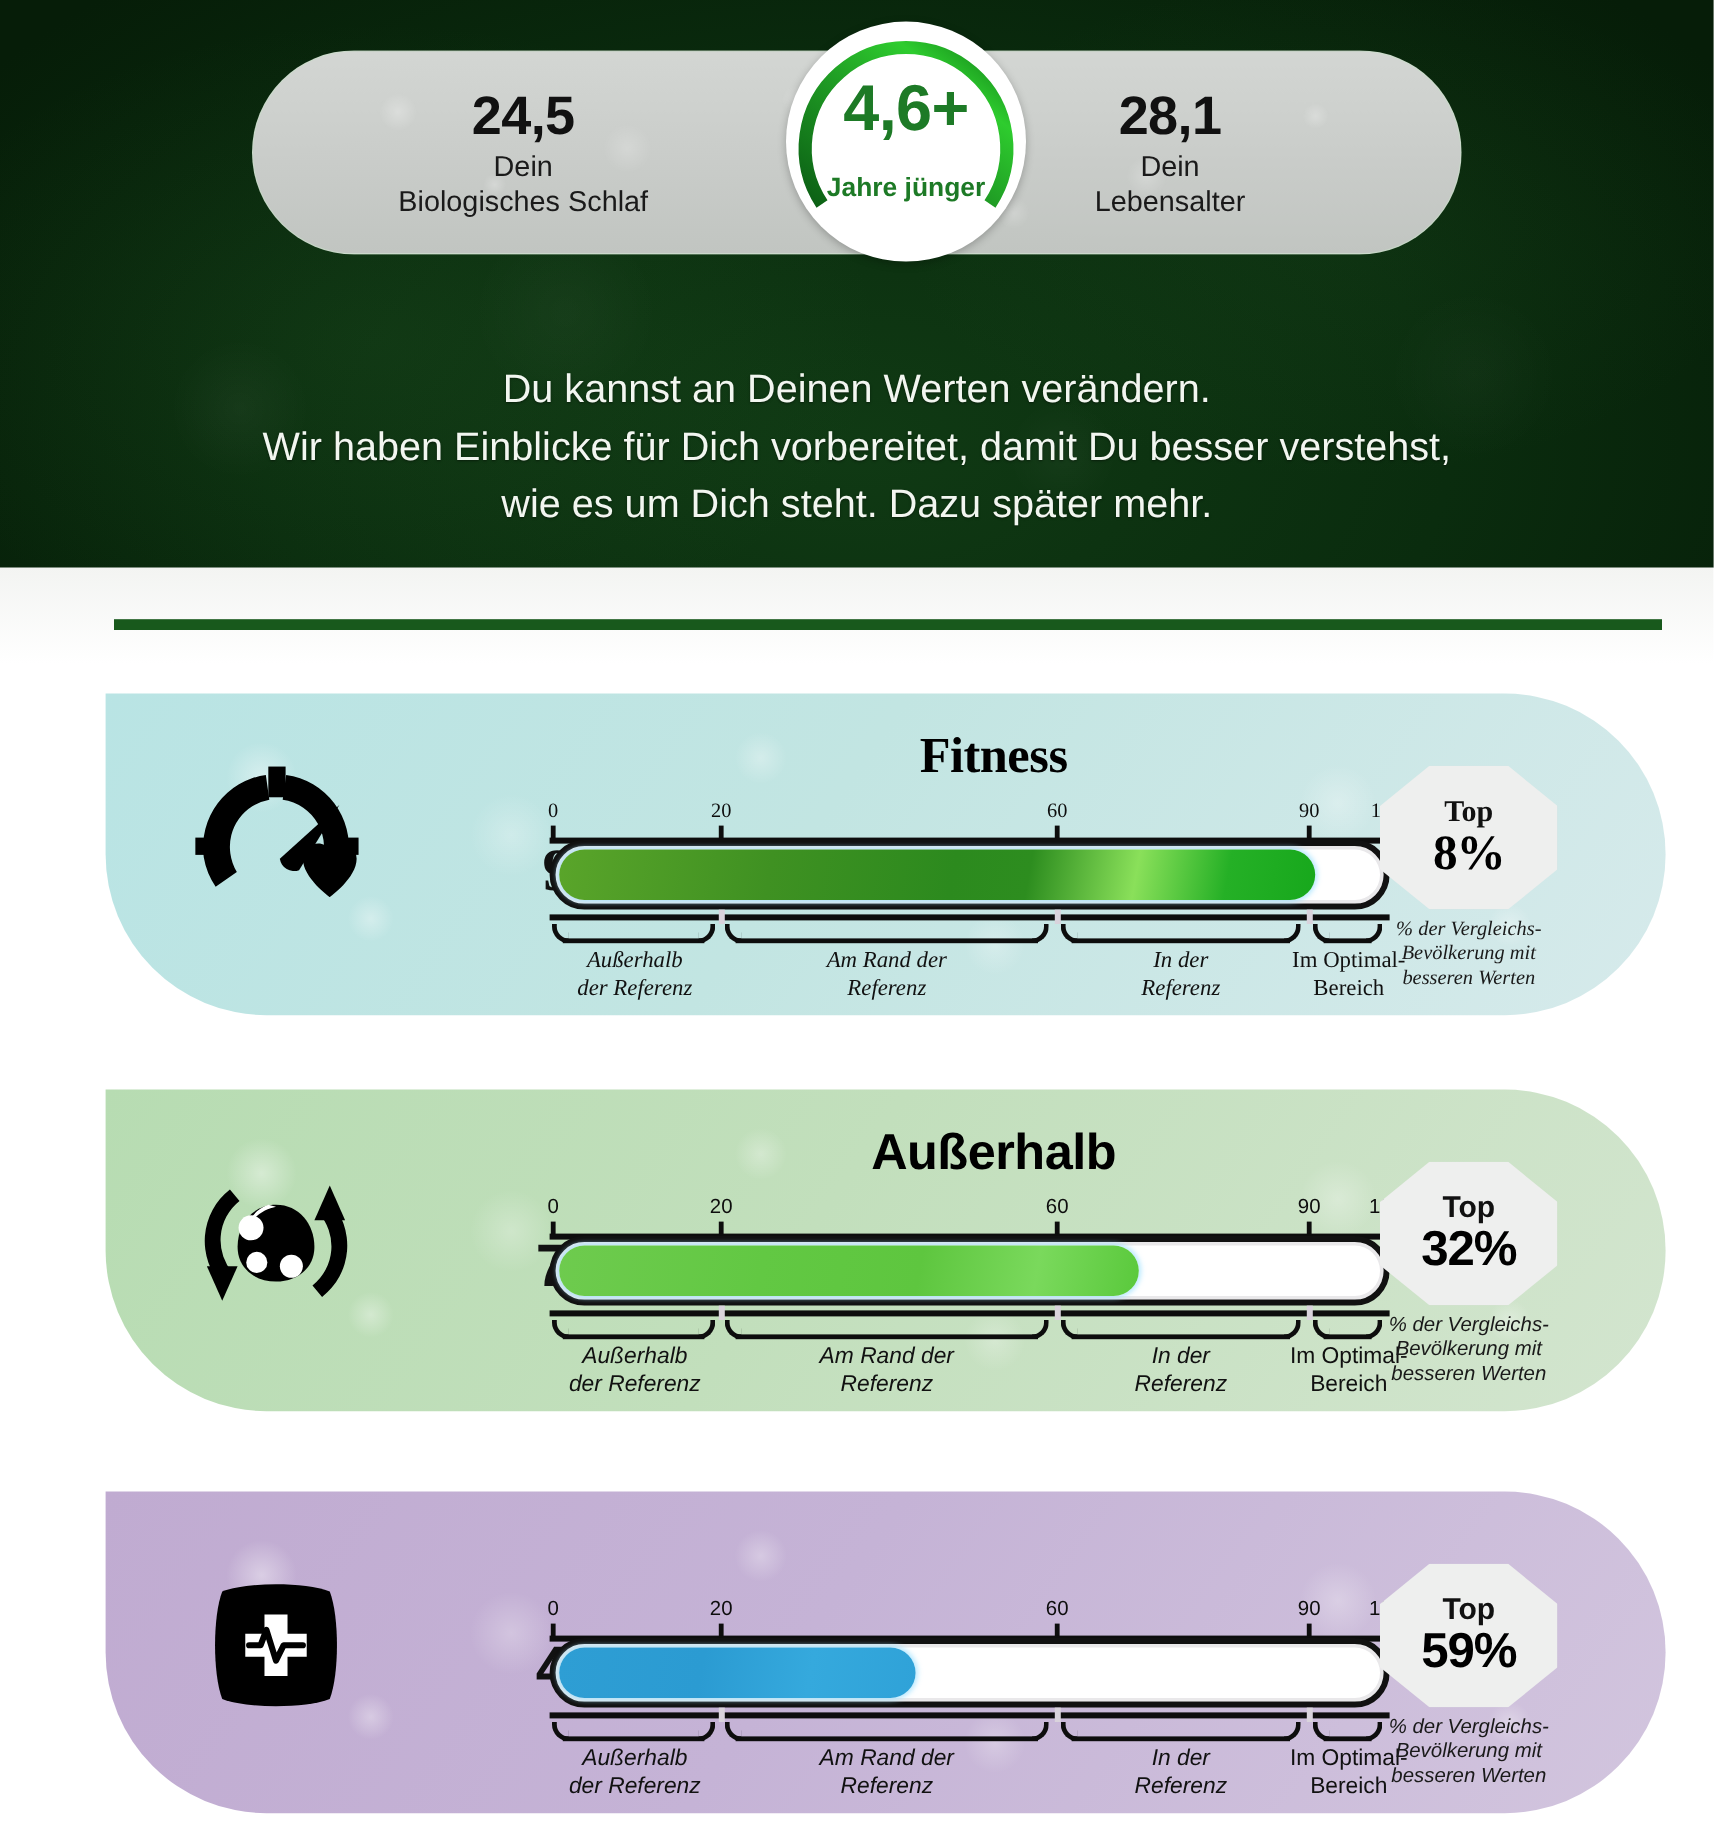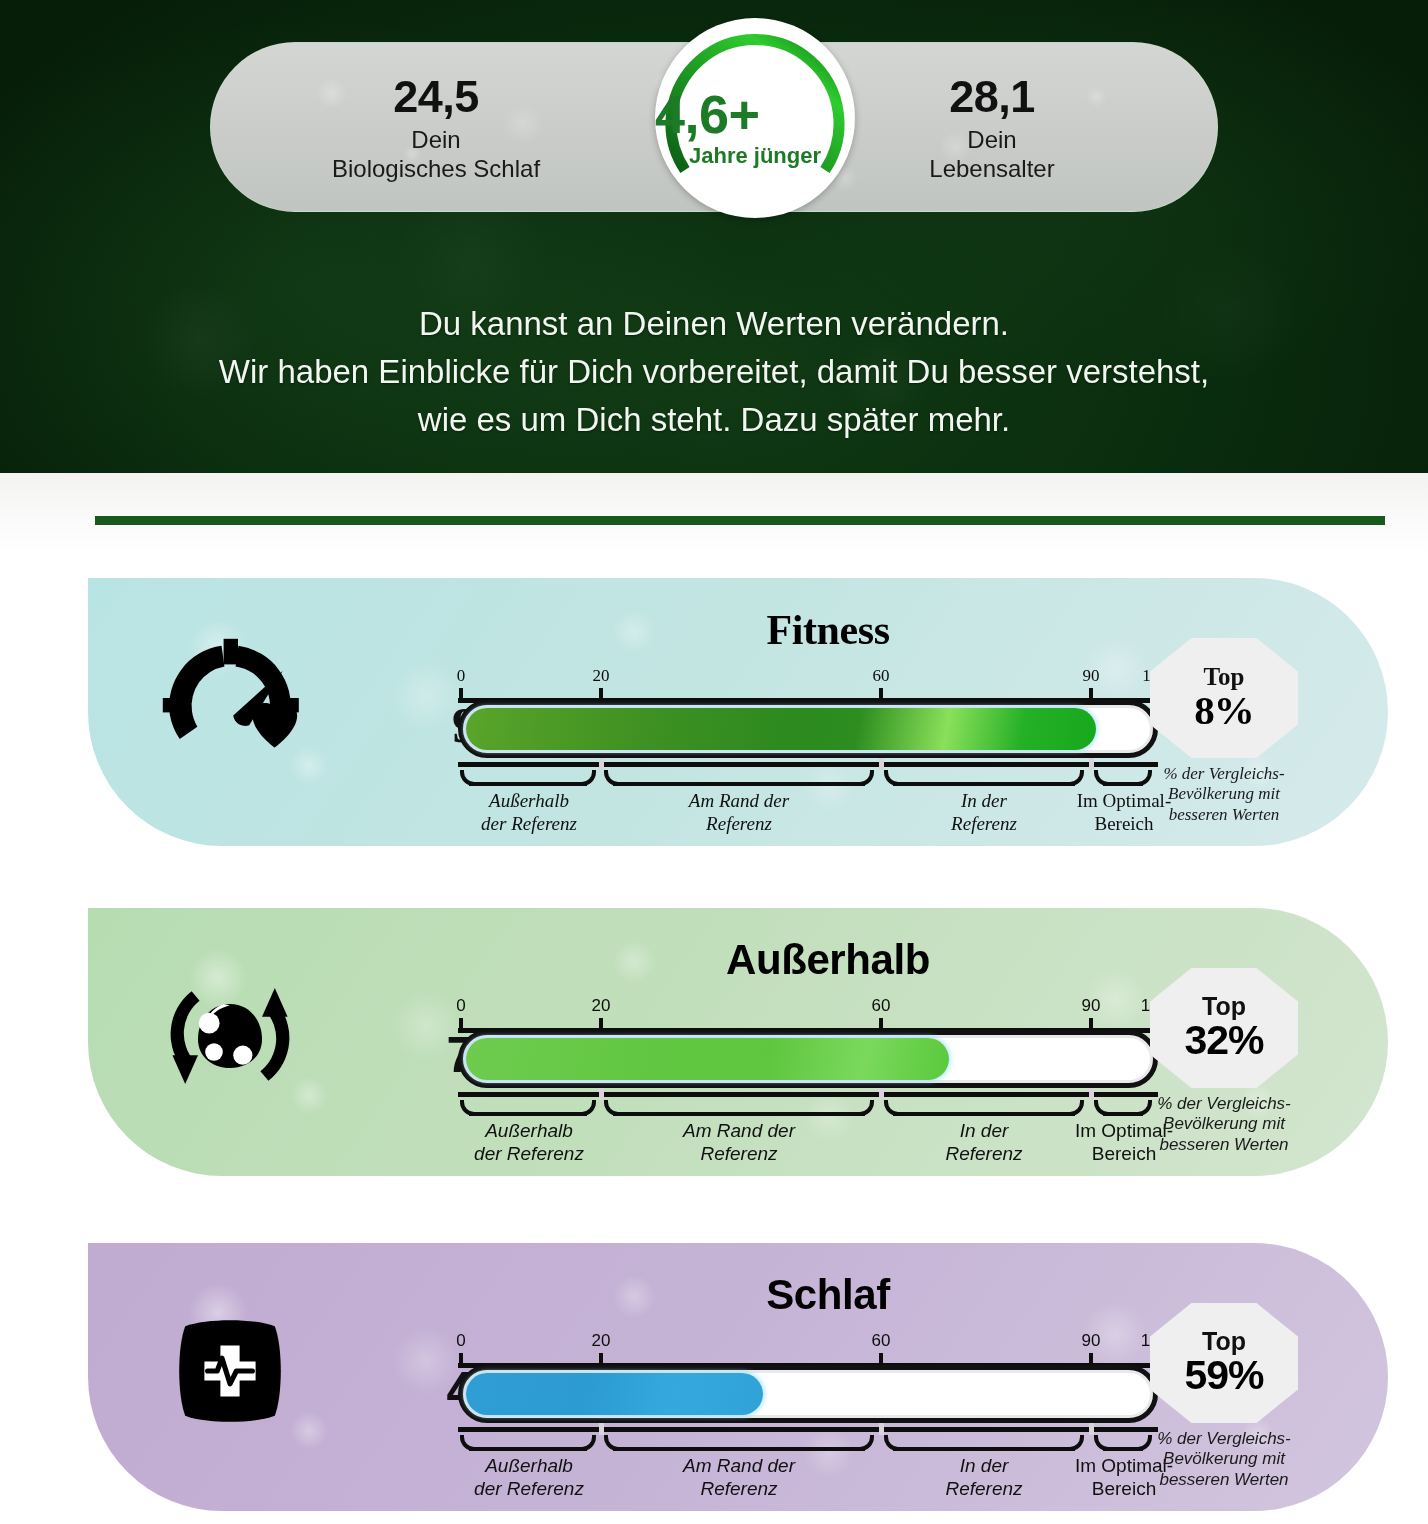--- a/index.html
+++ b/index.html
@@ -48,36 +48,36 @@
       radial-gradient(circle 26px at 12% 30%, rgba(255,255,255,0.55), rgba(255,255,255,0) 62%),
       radial-gradient(circle 16px at 20% 66%, rgba(255,255,255,0.5), rgba(255,255,255,0) 62%),
       radial-gradient(circle 34px at 31% 48%, rgba(255,255,255,0.4), rgba(255,255,255,0) 62%),
       radial-gradient(circle 20px at 45% 24%, rgba(255,255,255,0.45), rgba(255,255,255,0) 62%),
       radial-gradient(circle 28px at 74% 62%, rgba(255,255,255,0.45), rgba(255,255,255,0) 62%),
       radial-gradient(circle 18px at 88% 32%, rgba(255,255,255,0.5), rgba(255,255,255,0) 62%),
       radial-gradient(circle 22px at 63% 80%, rgba(255,255,255,0.4), rgba(255,255,255,0) 62%);
   }
   .age-block { position: absolute; top: 30px; text-align: center; width: 330px; }
   .age-block.left  { left: 60px; }
-  .age-block.right { right: 60px; }
+  .age-block.right { right: 77px; }
   .age-num { font-size: 45px; font-weight: bold; color: #111; line-height: 1.05; letter-spacing: -0.5px; }
   .age-lbl { font-size: 24px; color: #1a1a1a; line-height: 1.2; margin-top: 6px; }
 
   
   .circle {
     position: absolute; left: 655px; top: 18px;
     width: 200px; height: 200px; border-radius: 50%;
     background: #fff;
     box-shadow: 0 2px 7px rgba(0,0,0,0.25);
     z-index: 4;
   }
   .circle .ring { position: absolute; inset: 0; }
   .circle-num {
-    position: absolute; left: 0; top: 65px; width: 200px;
-    font-size: 54px; font-weight: bold;
+    position: absolute; left: 0; top: 41px; width: 200px;
+    text-align: center; font-size: 54px; font-weight: bold;
     color: #1d7a26; letter-spacing: -0.5px;
   }
   .circle-sub {
     position: absolute; left: 0; top: 125px; width: 200px;
     text-align: center; font-size: 22px; font-weight: bold; color: #1d7a26;
   }
 
   .hdr-text {
     position: absolute; left: 0; top: 300px; width: 1428px;
     text-align: center; color: #f2f6f0; font-size: 33px; line-height: 1.45;
@@ -437,21 +437,20 @@
     <div class="bg-tex"></div>
     <svg class="card-icon" viewBox="0 0 100 100">
       <g fill="#000">
         <path d="M22 22 C35 17 65 17 78 22 C83 35 83 65 78 78 C65 83 35 83 22 78 C17 65 17 35 22 22 Z"></path>
       </g>
       <g fill="#fff">
         <path d="M44 34 L56 34 L56 44 L66 44 L66 56 L56 56 L56 66 L44 66 L44 56 L34 56 L34 44 L44 44 Z"></path>
       </g>
       <polyline points="36,50 42,50 45,42 50,58 54,50 64,50" fill="none" stroke="#000" stroke-width="3.2" stroke-linejoin="round" stroke-linecap="round"></polyline>
     </svg>
-    <div class="card-title">Schlaf</div>
     <div class="card-score">43</div>
 
     <div class="gauge">
       <div class="ticks">
         <div class="tick-lbl" style="left:3px;">0</div>
         <div class="tick-lbl" style="left:143px;">20</div>
         <div class="tick-lbl" style="left:423px;">60</div>
         <div class="tick-lbl" style="left:633px;">90</div>
         <div class="tick-lbl" style="left:697px;">100</div>
         <div class="tick" style="left:1px;"></div>

